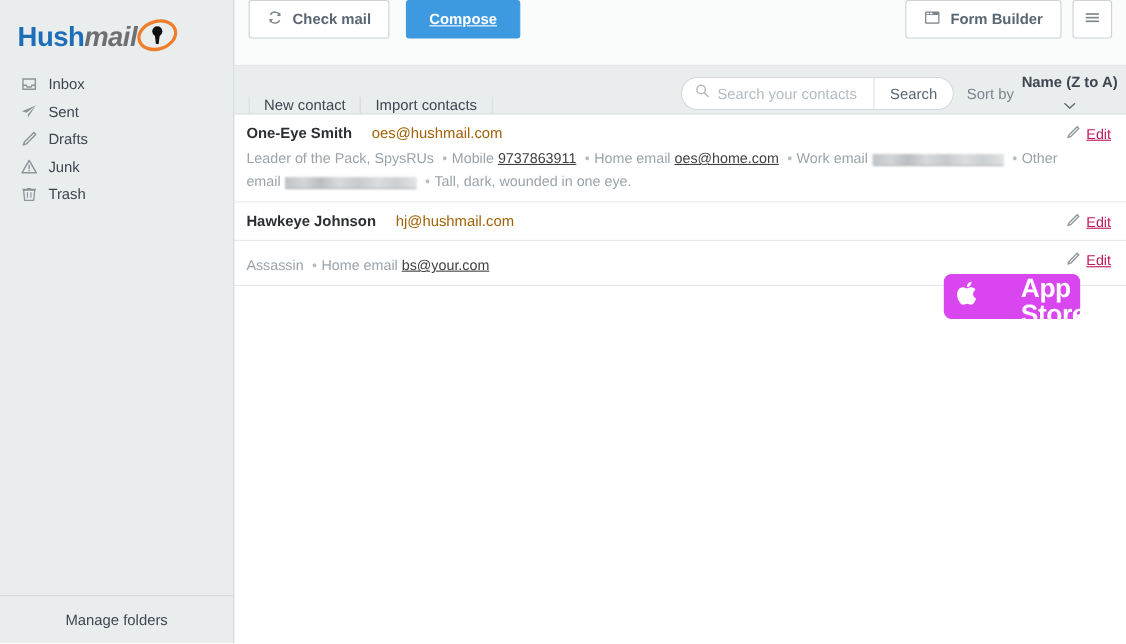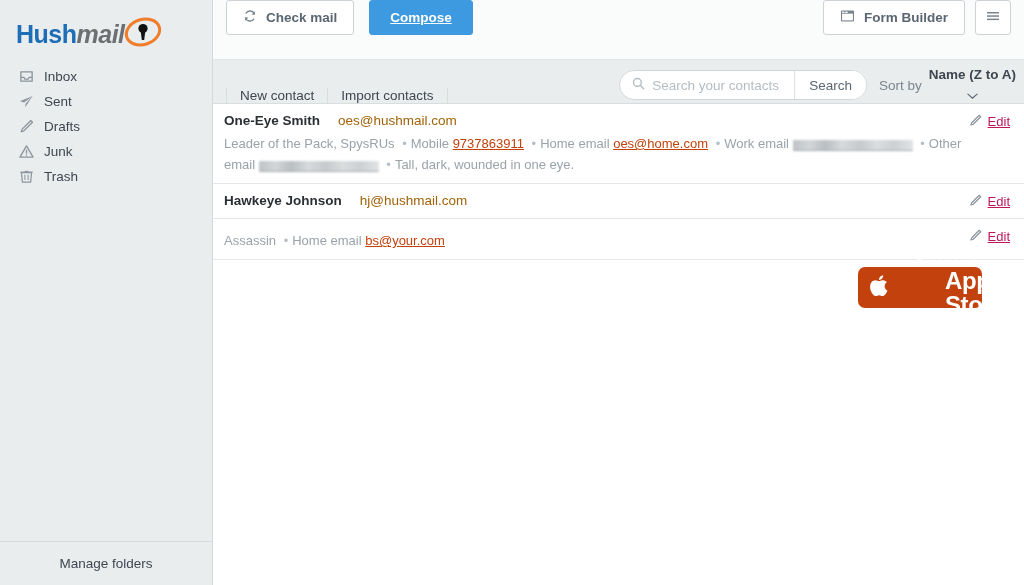--- a/index.html
+++ b/index.html
@@ -150,21 +150,21 @@
     cursor: default;
   }
   .contact-main { flex: 1; min-width: 0; }
   .contact-head { font-size: 13.5px; line-height: 18px; }
   .contact-name { font-weight: bold; color: #2b2f33; }
   .contact-email { color: #a16207; margin-left: 18px; cursor: pointer; }
   .contact-detail {
     font-size: 13px; line-height: 21px; color: #9aa3aa;
     margin-top: 3px;
   }
-  .contact-detail .lnk { color: #c2410c; text-decoration: underline; cursor: pointer; }
+  .contact-detail .lnk { color: #404040; text-decoration: underline; cursor: pointer; }
   .contact-detail .sep { color: #b6bec4; padding: 0 4px; }
   .redacted {
     display: inline-block;
     vertical-align: -3px;
     border-bottom: 1px solid #9aa3aa;
     background: linear-gradient(92deg,#b9bec2 0%, #cfd3d6 14%, #b4b9bd 27%, #d5d8da 41%, #c2c6c9 56%, #d8dbdd 70%, #c9cdd0 84%, #dfe1e3 100%);
     filter: blur(1.1px);
     opacity: .92;
     height: 11px;
     border-radius: 1px;
@@ -175,27 +175,27 @@
     padding-top: 2px;
     cursor: pointer;
     flex: none;
     justify-content: space-between;
   }
   .edit-link .edit-text { text-decoration: underline; }
 
   
   .appstore {
     position: absolute;
-    left: 645px; top: 163px;
+    left: 645px; top: 145px;
     width: 124px; height: 41px;
-    background: #c2410c;
+    background: #d946ef;
     border-radius: 7px;
     display: flex; align-items: center;
     padding-left: 11px;
-    gap: 26px;
+    gap: 9px;
     cursor: pointer;
   }
   .appstore-text { color: #ffffff; line-height: 1; }
   .appstore-small { font-size: 8.5px; letter-spacing: .2px; display: block; margin-bottom: 2px; }
   .appstore-big { font-size: 24px; font-weight: bold; letter-spacing: -0.4px; display: block; margin-left: 28px; }
 </style>
 </head>
 <body>
 
 <div class="app">

